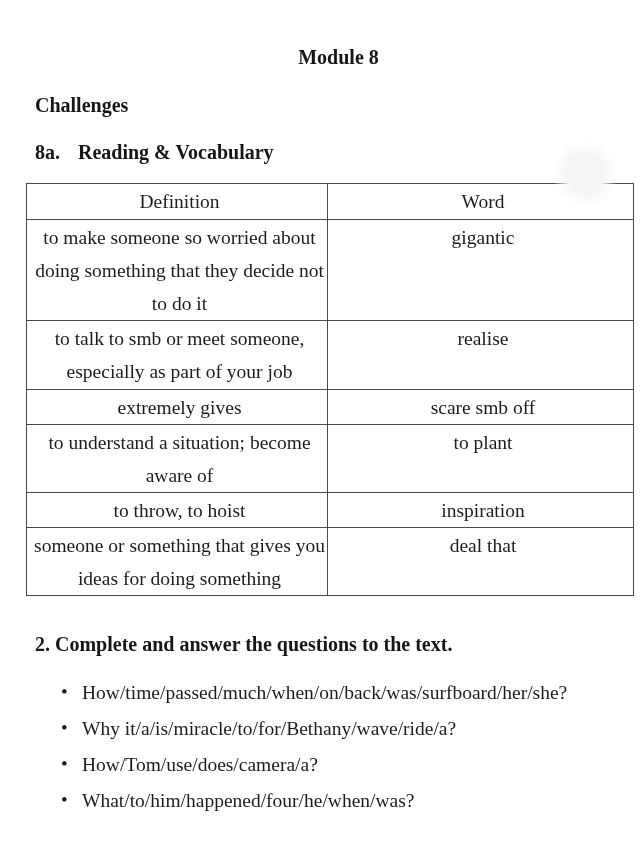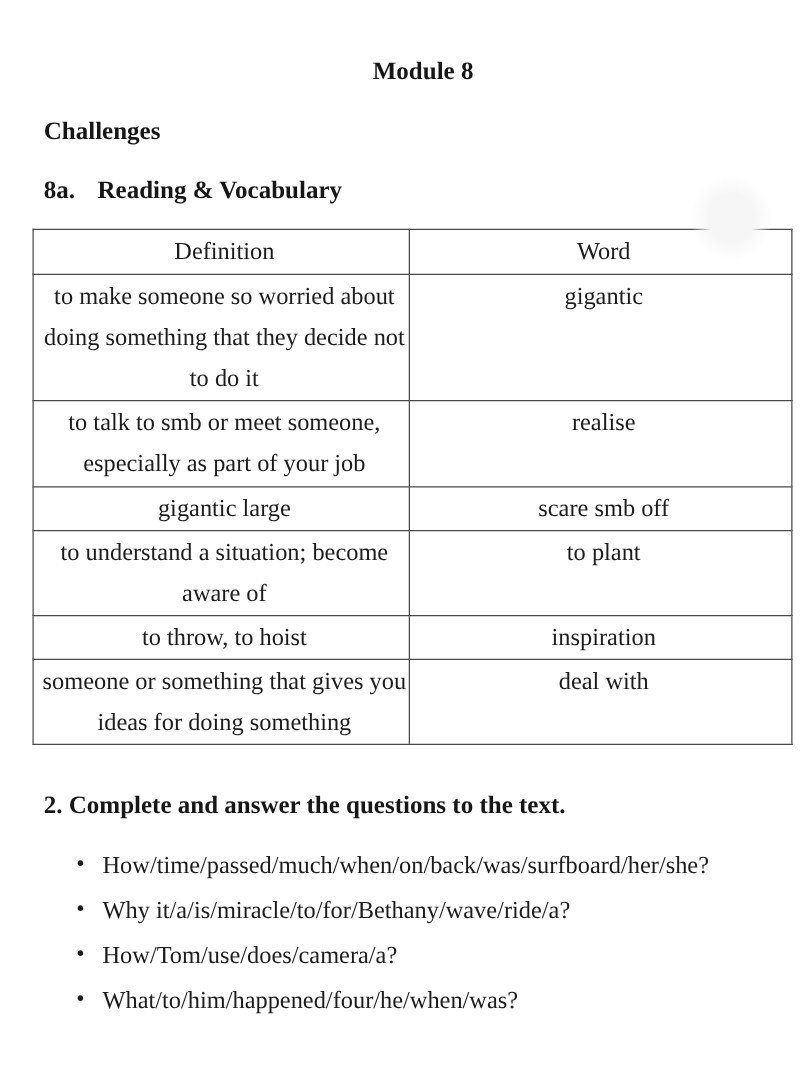--- a/index.html
+++ b/index.html
@@ -119,34 +119,34 @@
     </tr>
     <tr class="r-1">
       <td class="col-def">to make someone so worried about doing something that they decide not to do it</td>
       <td class="col-word">gigantic</td>
     </tr>
     <tr class="r-2">
       <td class="col-def">to talk to smb or meet someone, especially as part of your job</td>
       <td class="col-word">realise</td>
     </tr>
     <tr class="r-3">
-      <td class="col-def">gigantic large</td>
+      <td class="col-def">extremely gives</td>
       <td class="col-word">scare smb off</td>
     </tr>
     <tr class="r-4">
       <td class="col-def">to understand a situation; become aware of</td>
       <td class="col-word">to plant</td>
     </tr>
     <tr class="r-5">
       <td class="col-def">to throw, to hoist</td>
       <td class="col-word">inspiration</td>
     </tr>
     <tr class="r-6">
       <td class="col-def">someone or something that gives you ideas for doing something</td>
-      <td class="col-word">deal with</td>
+      <td class="col-word">deal that</td>
     </tr>
   </tbody>
     </table>
 
   <h2 class="heading h-ex2">2. Complete and answer the questions to the text.</h2>
 
   <ul class="questions">
     <li>How/time/passed/much/when/on/back/was/surfboard/her/she?</li>
     <li>Why it/a/is/miracle/to/for/Bethany/wave/ride/a?</li>
     <li>How/Tom/use/does/camera/a?</li>

